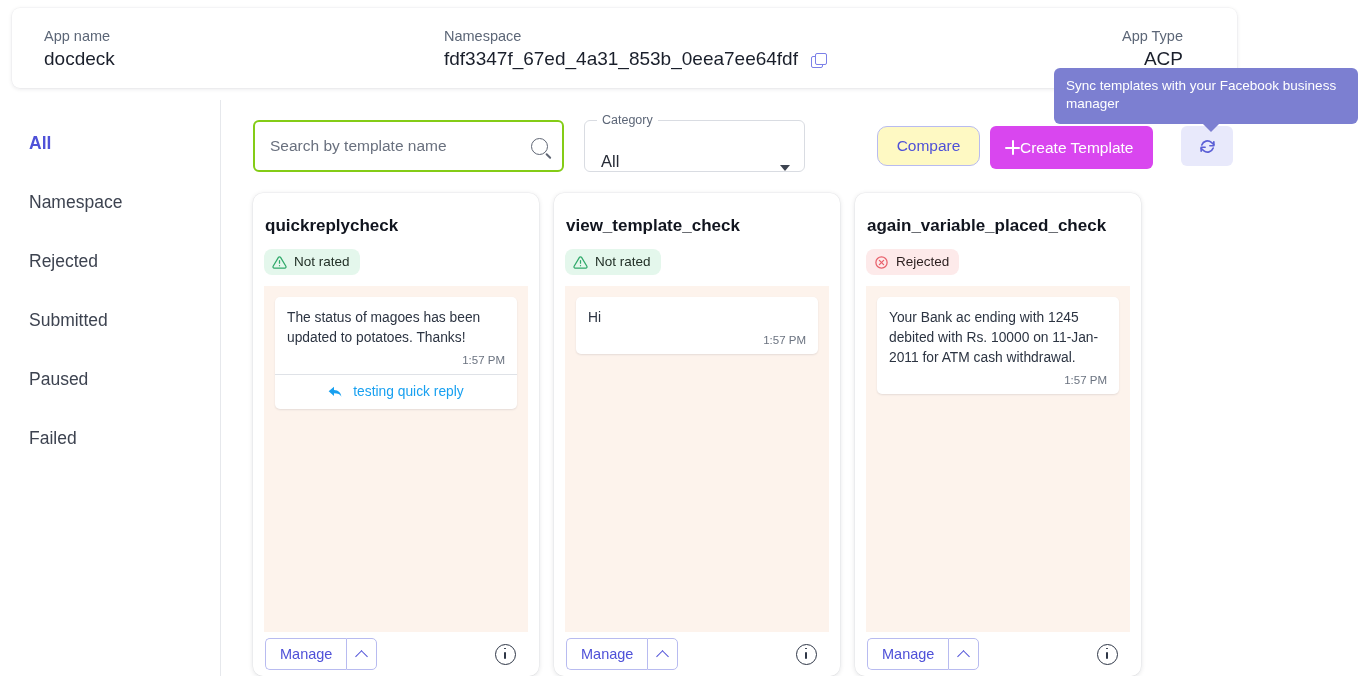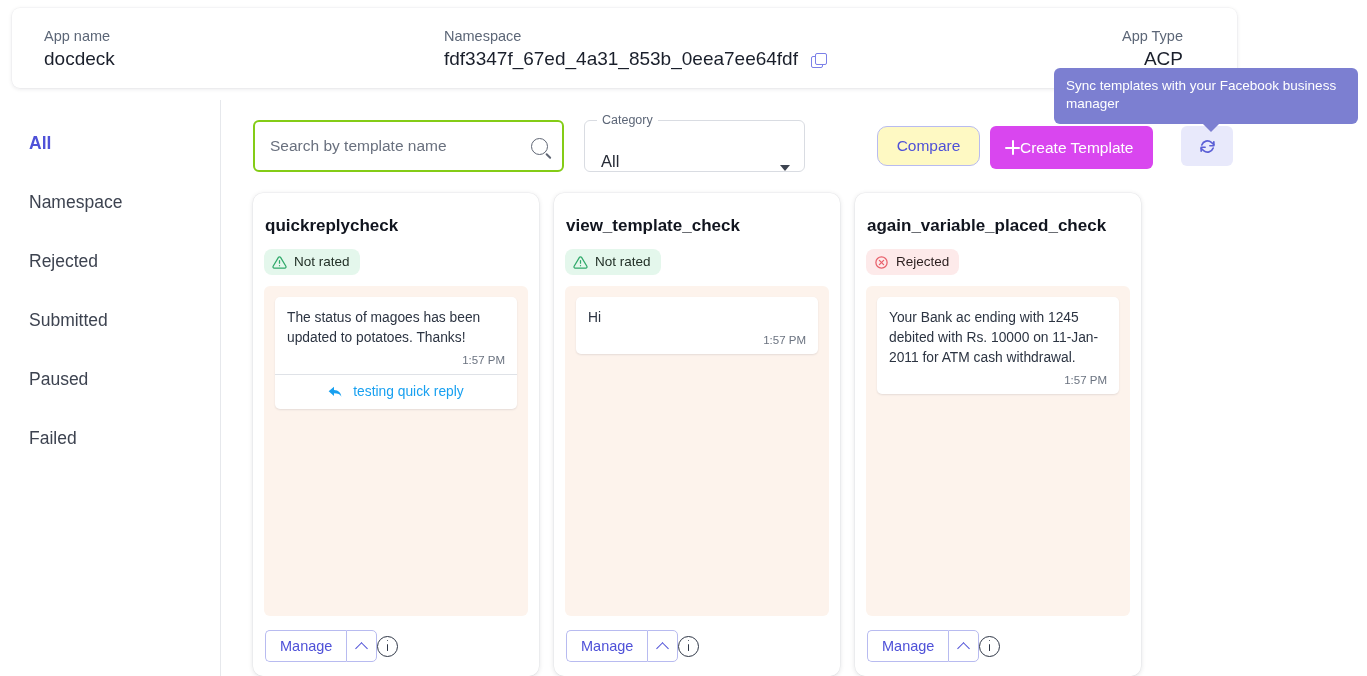--- a/index.html
+++ b/index.html
@@ -303,21 +303,21 @@
     font-size: 13.5px;
     line-height: 16px;
   }
   .badge.green { background: #e4f7ec; color: #223027; }
   .badge.red { background: #fdeaea; color: #2a1e1e; }
 
   .preview {
     margin-top: 11px;
     flex: 1;
     background: #fdf3ec;
-    border-radius: 6px;
+    border-radius: 0;
     padding: 11px;
     overflow: hidden;
   }
   .bubble {
     background: #ffffff;
     border-radius: 5px;
     box-shadow: 0 1px 2px rgba(16,24,40,0.10);
     overflow: hidden;
   }
   .bubble-body {
@@ -344,23 +344,24 @@
     color: #18a0f0;
     display: flex;
     align-items: center;
     justify-content: center;
     gap: 9px;
     cursor: pointer;
   }
   .reply-arrow { flex: 0 0 auto; display: block; }
 
   .tcard-footer {
-    height: 60px;
-    display: flex;
-    align-items: center;
+    height: 44px;
+    display: flex;
+    align-items: center;
+    justify-content: space-between;
     padding: 0 4px 0 1px;
   }
   .manage-group {
     display: flex;
     align-items: stretch;
     height: 32px;
   }
   .btn-manage {
     border: 1px solid #b8bbf0;
     border-right: none;

